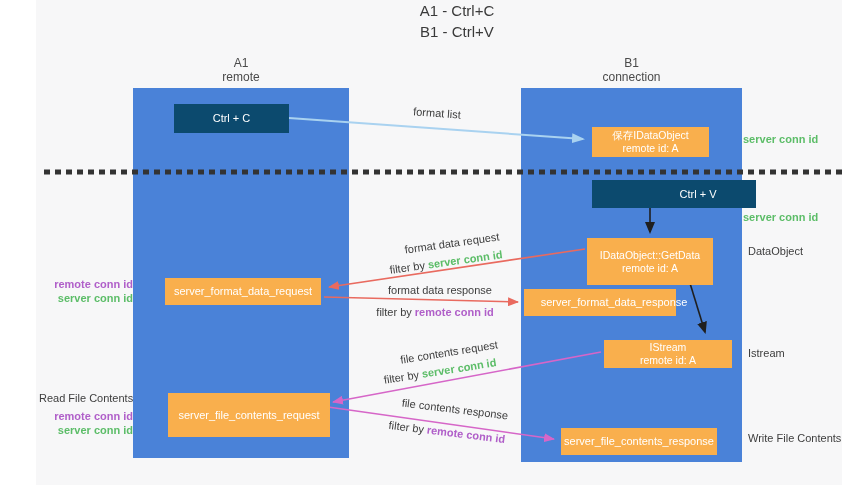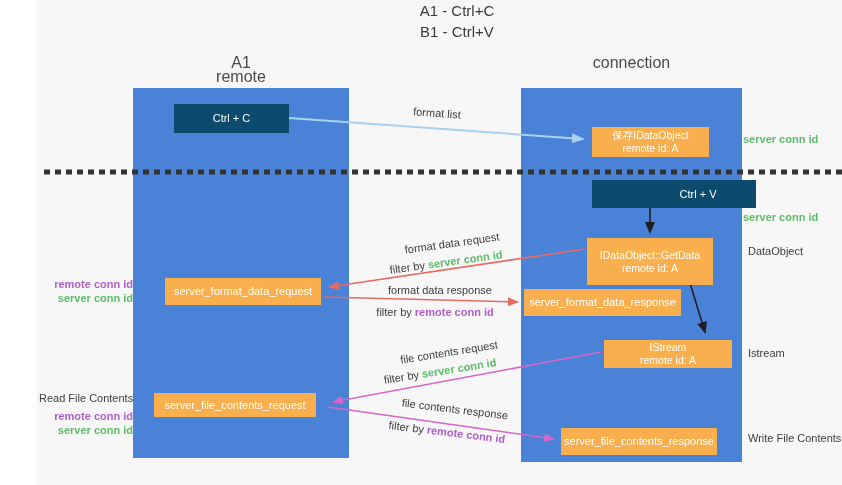--- a/index.html
+++ b/index.html
@@ -1,20 +1,20 @@
 <!DOCTYPE html>
 <html><head>
 <meta charset="utf-8">
 <style>
   html,body{margin:0;padding:0;}
   .canvas{position:relative;width:842px;height:485px;background:#f7f7f8;
           font-family:Liberation Sans, sans-serif;overflow:hidden;color:#3d3d3d;margin-left:36px;}
   .abs{position:absolute;}
   .title{left:0;top:8;width:842px;text-align:center;font-size:15px;line-height:21px;color:#3a3a3a;}
-  .lane-hdr{font-size:16px;line-height:14px;text-align:center;color:#4a4a4a;}
+  .lane-hdr{font-size:12px;line-height:14px;text-align:center;color:#4a4a4a;}
   .lane{background:#4a82d8;}
   .node{display:flex;flex-direction:column;align-items:center;justify-content:center;
         color:#fff;text-align:center;font-size:11px;line-height:13px;white-space:nowrap;}
   .orange{background:#f9af4d;}
   .green{background:#0c4a6e;}
   .node .sub{font-size:10.5px;}
   .lbl{position:absolute;font-size:11px;white-space:nowrap;color:#3d3d3d;}
   .ctr{transform:translate(-50%,-50%);}
   .green-t{color:#5cbd68;font-weight:bold;}
   .purple-t{color:#b05fc9;font-weight:bold;}
@@ -29,20 +29,21 @@
   <div class="abs title">
     <div>A1 - Ctrl+C</div>
     <div>B1 - Ctrl+V</div>
   </div>
 
   <div class="abs lane-hdr" style="left:97px;top:56px;width:216px;">
     <div>A1</div>
     <div>remote</div>
   </div>
   <div class="abs lane-hdr" style="left:485px;top:56px;width:221px;">
+    <div>B1</div>
     <div>connection</div>
   </div>
 
   <div class="abs lane" style="left:97px;top:88px;width:216px;height:370px;"></div>
   <div class="abs lane" style="left:485px;top:88px;width:221px;height:374px;"></div>
 
   <svg class="wires" width="842" height="485" viewBox="0 0 842 485">
     <defs>
       <marker id="m-blue" markerUnits="userSpaceOnUse" markerWidth="13" markerHeight="10" refX="11" refY="5" orient="auto">
         <path d="M0,0 L13,5 L0,10 Z" fill="#a9d2f0"></path>
@@ -76,39 +77,39 @@
   </svg>
 
   <div class="abs node green" style="left:138px;top:104px;width:115px;height:29px;">
     <div>Ctrl + C</div>
   </div>
 
   <div class="abs node orange" style="left:129px;top:278px;width:156px;height:27px;">
     <div>server_format_data_request</div>
   </div>
 
-  <div class="abs node orange" style="left:118px;top:393px;width:162px;height:24px;">
+  <div class="abs node orange" style="left:132px;top:393px;width:162px;height:44px;">
     <div>server_file_contents_request</div>
   </div>
 
   <div class="abs node orange" style="left:556px;top:127px;width:117px;height:30px;">
     <div class="sub">保存IDataObject</div>
     <div class="sub">remote id: A</div>
   </div>
 
   <div class="abs node green" style="left:556px;top:180px;width:116px;height:28px;padding-left:48px;">
     <div>Ctrl + V</div>
   </div>
 
   <div class="abs node orange" style="left:551px;top:238px;width:126px;height:47px;">
     <div class="sub">IDataObject::GetData</div>
     <div class="sub">remote id: A</div>
   </div>
 
-  <div class="abs node orange" style="left:488px;top:289px;width:157px;height:27px;">
+  <div class="abs node orange" style="left:488px;top:289px;width:124px;height:27px;padding-left:28px;">
     <div>server_format_data_response</div>
   </div>
 
   <div class="abs node orange" style="left:568px;top:340px;width:128px;height:28px;">
     <div class="sub">IStream</div>
     <div class="sub">remote id: A</div>
   </div>
 
   <div class="abs node orange" style="left:525px;top:428px;width:156px;height:27px;">
     <div>server_file_contents_response</div>

